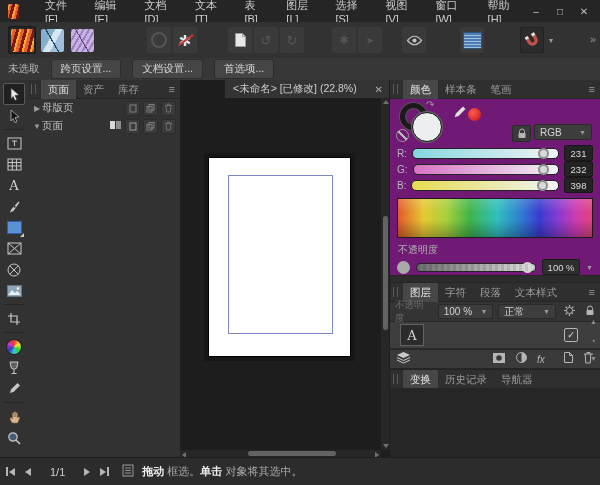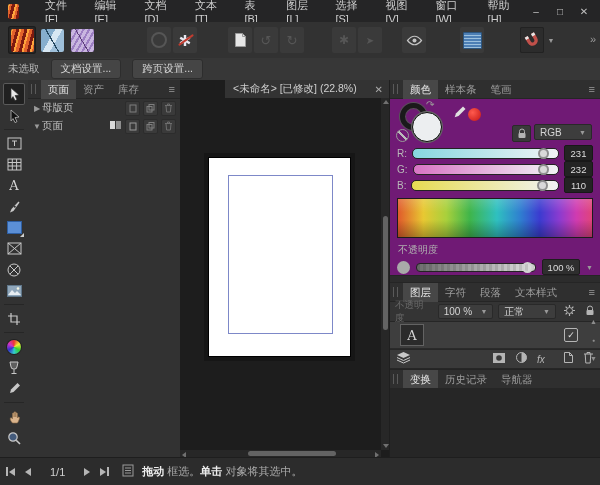--- a/index.html
+++ b/index.html
@@ -238,22 +238,23 @@
     </div>
     <div class="caretbtn">▼</div>
   </div>
   <div class="tgroup" style="right:4px;top:11px">
     <span style="color:#9a9a9a;font-size:11px">»</span>
   </div>
 </div>
 
 <div id="contextbar">
   <span id="ctxstatus">未选取</span>
+  <span class="cbtn">跨页设置...</span>
   <span class="cbtn">文档设置...</span>
-  <span class="cbtn">跨页设置...</span>
+  <span class="cbtn">首选项...</span>
 </div>
 
 <div id="toolstrip">
   <div class="tool sel">
     <svg width="13" height="14">
         <path d="M3 1l8 7-4 .6 2 4-2 1-2-4L3 12z" fill="#e8e8e8" stroke="#333" stroke-width=".7"></path>
       </svg>
   </div>
   <div class="tool">
     <svg width="13" height="14">
@@ -462,21 +463,21 @@
     <div class="strack g">
         <div class="shandle"></div>
       </div>
     <div class="sval">232</div>
   </div>
   <div class="srow">
     <span>B:</span>
     <div class="strack b">
         <div class="shandle"></div>
       </div>
-    <div class="sval">110</div>
+    <div class="sval">398</div>
   </div>
   <div id="spectrum"></div>
   <div id="opacitylabel">不透明度</div>
   <div id="opacityrow">
     <div id="opcircle"></div>
     <div id="optrack">
         <div id="ophandle"></div>
       </div>
     <div id="opval">100 %</div>
     <span id="opcaret">▼</span>

